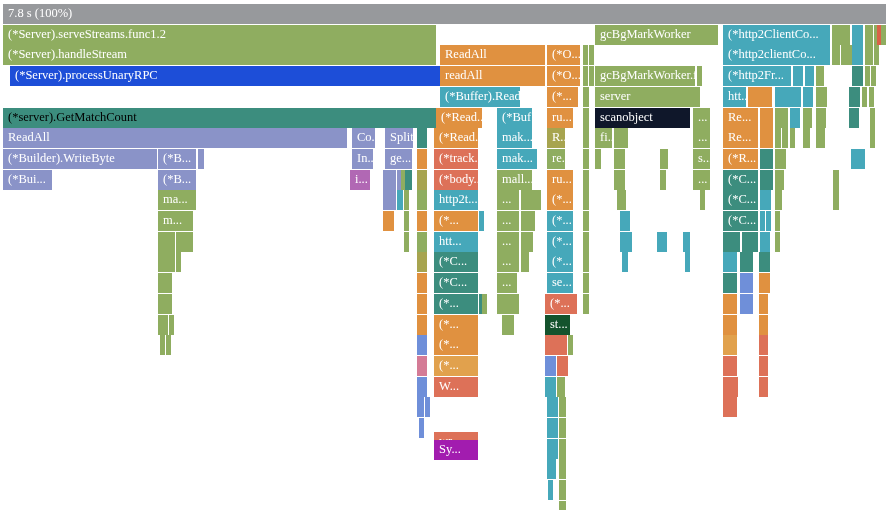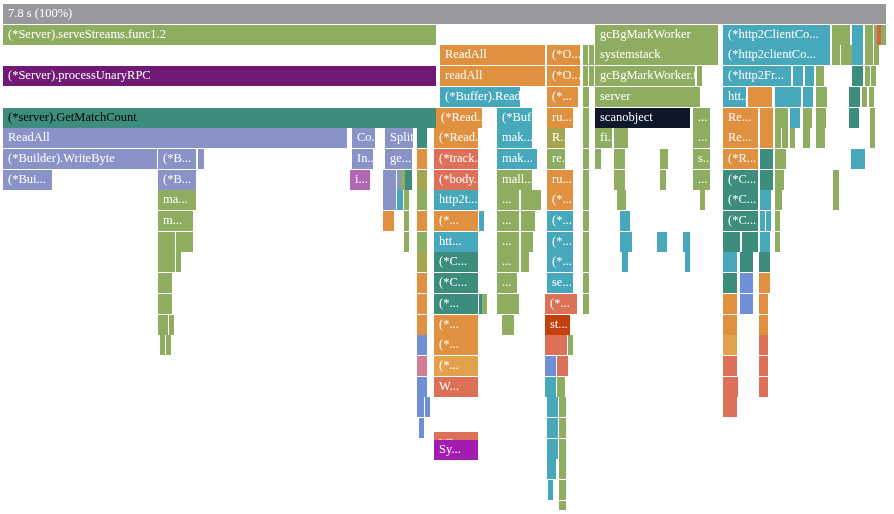--- a/index.html
+++ b/index.html
@@ -30,34 +30,34 @@
     <div class="bar" style="left: 3px; top: 4px; width: 883px; height: 19.7px; background: rgb(151, 153, 156); color: rgb(255, 255, 255);"><span>7.8 s (100%)</span></div>
     <div class="bar" style="left: 3px; top: 25px; width: 433px; height: 19.7px; background: rgb(143, 173, 96); color: rgb(255, 255, 255);"><span>(*Server).serveStreams.func1.2</span></div>
     <div class="bar" style="left: 595px; top: 25px; width: 123px; height: 19.7px; background: rgb(143, 173, 96); color: rgb(255, 255, 255);"><span>gcBgMarkWorker</span></div>
     <div class="bar" style="left: 723px; top: 25px; width: 107px; height: 19.7px; background: rgb(70, 168, 186); color: rgb(255, 255, 255);"><span>(*http2ClientCo...</span></div>
     <div class="bar" style="left: 832px; top: 25px; width: 18px; height: 19.7px; background: rgb(143, 173, 96); color: rgb(255, 255, 255);"></div>
     <div class="bar" style="left: 852px; top: 25px; width: 11px; height: 19.7px; background: rgb(70, 168, 186); color: rgb(255, 255, 255);"></div>
     <div class="bar" style="left: 865px; top: 25px; width: 8px; height: 19.7px; background: rgb(143, 173, 96); color: rgb(255, 255, 255);"></div>
     <div class="bar" style="left: 874px; top: 25px; width: 2px; height: 19.7px; background: rgb(143, 173, 96); color: rgb(255, 255, 255);"></div>
     <div class="bar" style="left: 877px; top: 25px; width: 3px; height: 19.7px; background: rgb(217, 98, 72); color: rgb(255, 255, 255);"></div>
     <div class="bar" style="left: 881px; top: 25px; width: 2px; height: 19.7px; background: rgb(143, 173, 96); color: rgb(255, 255, 255);"></div>
+    <div class="bar" style="left: 3px; top: 45px; width: 433px; height: 19.7px; background: rgb(143, 173, 96); color: rgb(255, 255, 255);"><span>(*Server).handleStream</span></div>
     <div class="bar" style="left: 440px; top: 45px; width: 105px; height: 19.7px; background: rgb(224, 145, 64); color: rgb(255, 255, 255);"><span>ReadAll</span></div>
     <div class="bar" style="left: 547px; top: 45px; width: 33px; height: 19.7px; background: rgb(224, 145, 64); color: rgb(255, 255, 255);"><span>(*O...</span></div>
     <div class="bar" style="left: 583px; top: 45px; width: 4px; height: 19.7px; background: rgb(143, 173, 96); color: rgb(255, 255, 255);"></div>
     <div class="bar" style="left: 589px; top: 45px; width: 4px; height: 19.7px; background: rgb(143, 173, 96); color: rgb(255, 255, 255);"></div>
-    <div class="bar" style="left: 595px; top: 45px; width: 123px; height: 19.7px; background: rgb(143, 173, 96); color: rgb(255, 255, 255);"><span>systemstack</span></div>
     <div class="bar" style="left: 723px; top: 45px; width: 107px; height: 19.7px; background: rgb(70, 168, 186); color: rgb(255, 255, 255);"><span>(*http2clientCo...</span></div>
     <div class="bar" style="left: 832px; top: 45px; width: 8px; height: 19.7px; background: rgb(143, 173, 96); color: rgb(255, 255, 255);"></div>
     <div class="bar" style="left: 841px; top: 45px; width: 2px; height: 19.7px; background: rgb(143, 173, 96); color: rgb(255, 255, 255);"></div>
     <div class="bar" style="left: 845px; top: 45px; width: 2px; height: 19.7px; background: rgb(143, 173, 96); color: rgb(255, 255, 255);"></div>
     <div class="bar" style="left: 848px; top: 45px; width: 2px; height: 19.7px; background: rgb(143, 173, 96); color: rgb(255, 255, 255);"></div>
     <div class="bar" style="left: 852px; top: 45px; width: 11px; height: 19.7px; background: rgb(70, 168, 186); color: rgb(255, 255, 255);"></div>
     <div class="bar" style="left: 865px; top: 45px; width: 8px; height: 19.7px; background: rgb(143, 173, 96); color: rgb(255, 255, 255);"></div>
     <div class="bar" style="left: 874px; top: 45px; width: 2px; height: 19.7px; background: rgb(143, 173, 96); color: rgb(255, 255, 255);"></div>
-    <div class="bar" style="left: 3px; top: 66px; width: 433px; height: 19.7px; background: #701a75; color: rgb(255, 255, 255);"><span>(*Server).processUnaryRPC</span></div>
+    <div class="bar" style="left: 10px; top: 66px; width: 433px; height: 19.7px; background: #1d4ed8; color: rgb(255, 255, 255);"><span>(*Server).processUnaryRPC</span></div>
     <div class="bar" style="left: 440px; top: 66px; width: 105px; height: 19.7px; background: rgb(224, 145, 64); color: rgb(255, 255, 255);"><span>readAll</span></div>
     <div class="bar" style="left: 547px; top: 66px; width: 33px; height: 19.7px; background: rgb(224, 145, 64); color: rgb(255, 255, 255);"><span>(*O...</span></div>
     <div class="bar" style="left: 583px; top: 66px; width: 4px; height: 19.7px; background: rgb(143, 173, 96); color: rgb(255, 255, 255);"></div>
     <div class="bar" style="left: 589px; top: 66px; width: 4px; height: 19.7px; background: rgb(143, 173, 96); color: rgb(255, 255, 255);"></div>
     <div class="bar" style="left: 595px; top: 66px; width: 100px; height: 19.7px; background: rgb(143, 173, 96); color: rgb(255, 255, 255);"><span>gcBgMarkWorker.f...</span></div>
     <div class="bar" style="left: 697px; top: 66px; width: 4px; height: 19.7px; background: rgb(143, 173, 96); color: rgb(255, 255, 255);"></div>
     <div class="bar" style="left: 723px; top: 66px; width: 68px; height: 19.7px; background: rgb(70, 168, 186); color: rgb(255, 255, 255);"><span>(*http2Fr...</span></div>
     <div class="bar" style="left: 793px; top: 66px; width: 10px; height: 19.7px; background: rgb(70, 168, 186); color: rgb(255, 255, 255);"></div>
     <div class="bar" style="left: 805px; top: 66px; width: 9px; height: 19.7px; background: rgb(70, 168, 186); color: rgb(255, 255, 255);"></div>
     <div class="bar" style="left: 816px; top: 66px; width: 8px; height: 19.7px; background: rgb(143, 173, 96); color: rgb(255, 255, 255);"></div>
@@ -235,21 +235,21 @@
     <div class="bar" style="left: 545px; top: 294px; width: 32px; height: 19.7px; background: rgb(221, 113, 88); color: rgb(255, 255, 255);"><span>(*...</span></div>
     <div class="bar" style="left: 583px; top: 294px; width: 6px; height: 19.7px; background: rgb(143, 173, 96); color: rgb(255, 255, 255);"></div>
     <div class="bar" style="left: 723px; top: 294px; width: 14px; height: 19.7px; background: rgb(224, 145, 64); color: rgb(255, 255, 255);"></div>
     <div class="bar" style="left: 740px; top: 294px; width: 13px; height: 19.7px; background: rgb(111, 143, 217); color: rgb(255, 255, 255);"></div>
     <div class="bar" style="left: 759px; top: 294px; width: 9px; height: 19.7px; background: rgb(224, 145, 64); color: rgb(255, 255, 255);"></div>
     <div class="bar" style="left: 158px; top: 315px; width: 10px; height: 19.7px; background: rgb(143, 173, 96); color: rgb(255, 255, 255);"></div>
     <div class="bar" style="left: 169px; top: 315px; width: 3px; height: 19.7px; background: rgb(143, 173, 96); color: rgb(255, 255, 255);"></div>
     <div class="bar" style="left: 417px; top: 315px; width: 10px; height: 19.7px; background: rgb(224, 145, 64); color: rgb(255, 255, 255);"></div>
     <div class="bar" style="left: 434px; top: 315px; width: 44px; height: 19.7px; background: rgb(224, 145, 64); color: rgb(255, 255, 255);"><span>(*...</span></div>
     <div class="bar" style="left: 502px; top: 315px; width: 12px; height: 19.7px; background: rgb(143, 173, 96); color: rgb(255, 255, 255);"></div>
-    <div class="bar" style="left: 545px; top: 315px; width: 25px; height: 19.7px; background: #c2410c; color: rgb(255, 255, 255);"><span>st...</span></div>
+    <div class="bar" style="left: 545px; top: 315px; width: 25px; height: 19.7px; background: #14532d; color: rgb(255, 255, 255);"><span>st...</span></div>
     <div class="bar" style="left: 723px; top: 315px; width: 14px; height: 19.7px; background: rgb(224, 145, 64); color: rgb(255, 255, 255);"></div>
     <div class="bar" style="left: 759px; top: 315px; width: 9px; height: 19.7px; background: rgb(224, 145, 64); color: rgb(255, 255, 255);"></div>
     <div class="bar" style="left: 160px; top: 335px; width: 5px; height: 19.7px; background: rgb(143, 173, 96); color: rgb(255, 255, 255);"></div>
     <div class="bar" style="left: 166px; top: 335px; width: 4px; height: 19.7px; background: rgb(143, 173, 96); color: rgb(255, 255, 255);"></div>
     <div class="bar" style="left: 417px; top: 335px; width: 10px; height: 19.7px; background: rgb(111, 143, 217); color: rgb(255, 255, 255);"></div>
     <div class="bar" style="left: 434px; top: 335px; width: 44px; height: 19.7px; background: rgb(224, 145, 64); color: rgb(255, 255, 255);"><span>(*...</span></div>
     <div class="bar" style="left: 545px; top: 335px; width: 22px; height: 19.7px; background: rgb(221, 113, 88); color: rgb(255, 255, 255);"></div>
     <div class="bar" style="left: 568px; top: 335px; width: 3px; height: 19.7px; background: rgb(143, 173, 96); color: rgb(255, 255, 255);"></div>
     <div class="bar" style="left: 723px; top: 335px; width: 14px; height: 19.7px; background: rgb(225, 161, 77); color: rgb(255, 255, 255);"></div>
     <div class="bar" style="left: 759px; top: 335px; width: 9px; height: 19.7px; background: rgb(221, 113, 88); color: rgb(255, 255, 255);"></div>

